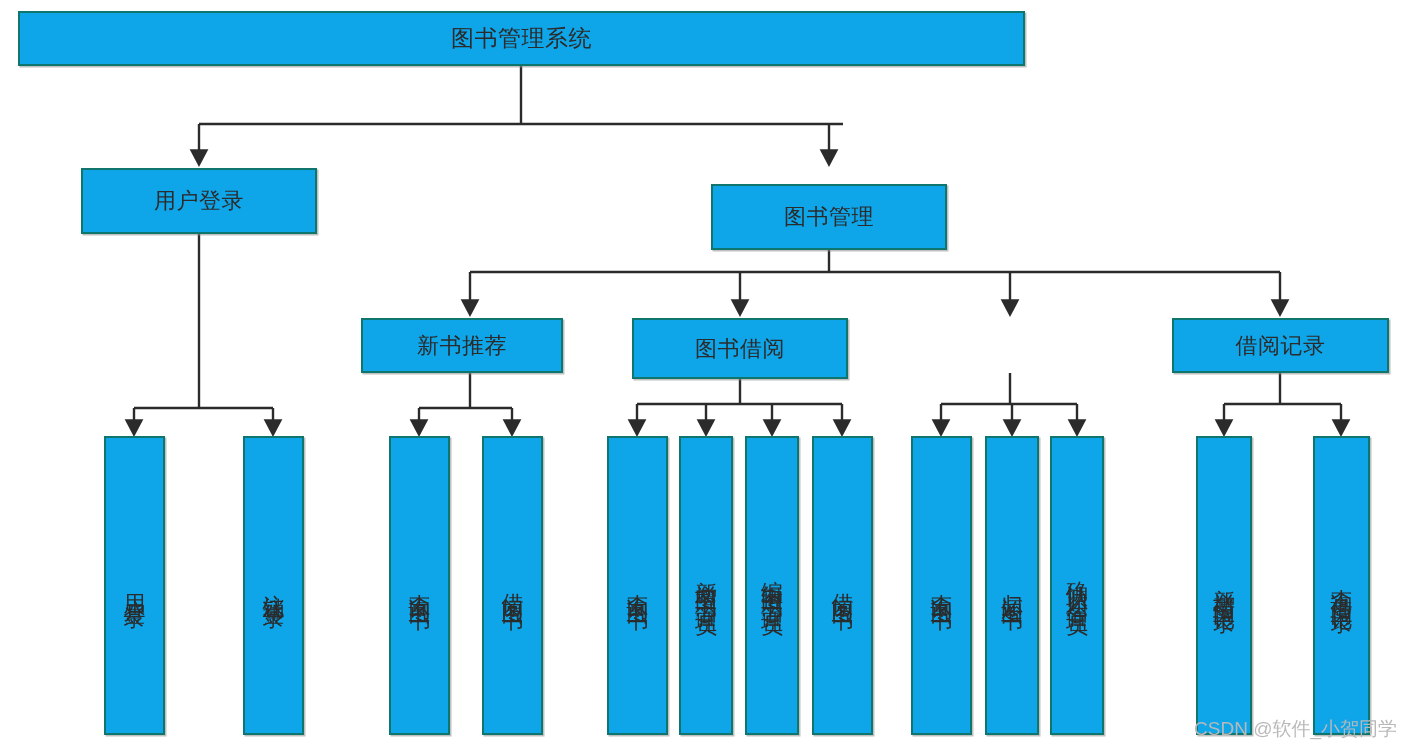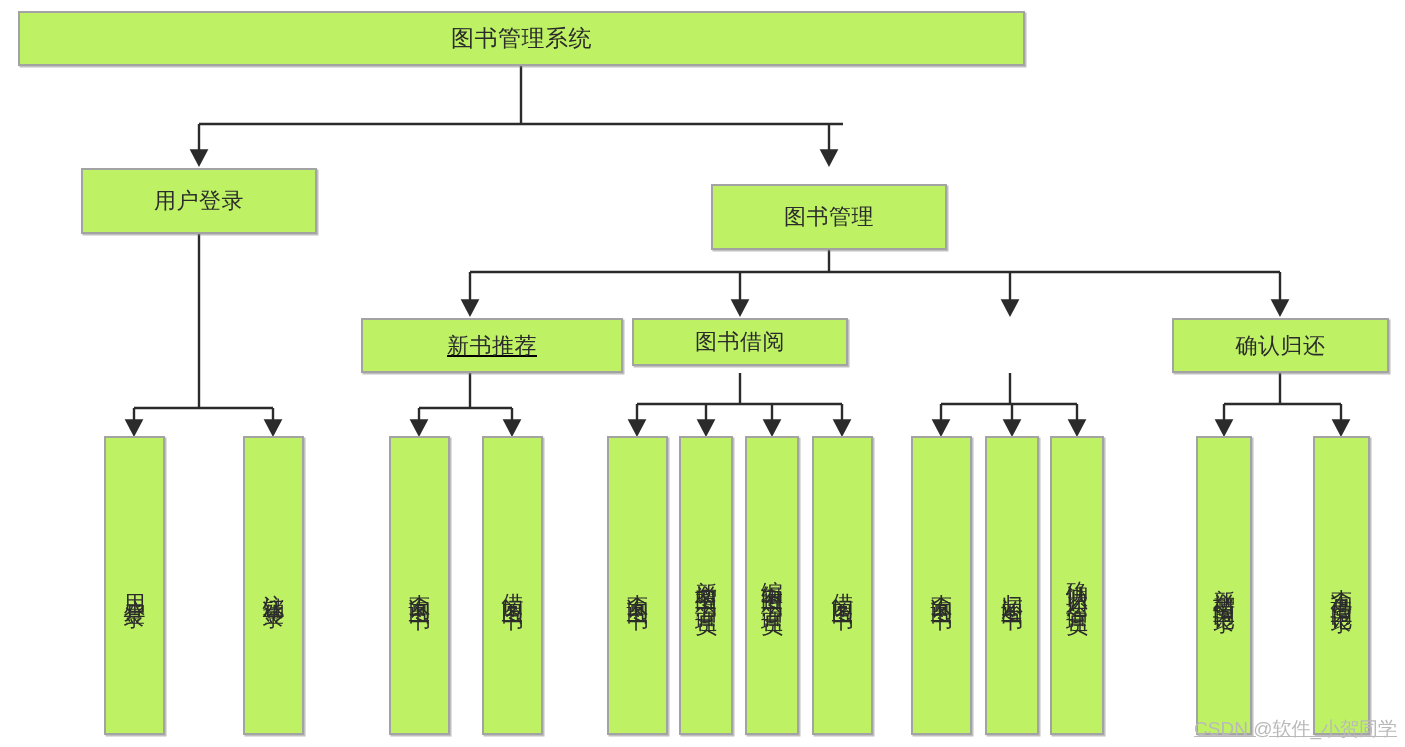--- a/index.html
+++ b/index.html
@@ -19,22 +19,22 @@
     position: absolute;
     left: 0;
     top: 0;
     width: 1405px;
     height: 747px;
     pointer-events: none;
   }
   .node {
     position: absolute;
     box-sizing: border-box;
-    background: #bef264;
-    border: 2px solid #a3a3a3;
+    background: #0ea5e9;
+    border: 2px solid #0f766e;
     display: flex;
     align-items: center;
     justify-content: center;
     box-shadow: 1.5px 1.5px 0 rgba(140,140,140,0.55);
   }
   .node .label {
     color: #2b2b2b;
     letter-spacing: 0.5px;
     white-space: nowrap;
     line-height: 1.15;
@@ -59,21 +59,20 @@
     max-height: 100%;
   }
   #watermark {
     position: absolute;
     right: 8px;
     bottom: 5px;
     font-size: 19px;
     color: #b9b9b9;
     white-space: nowrap;
     font-family: "Liberation Sans", "DejaVu Sans", sans-serif;
-    text-decoration: underline;
   }
 </style>
 </head>
 <body>
 
 <div id="canvas">
 
   <svg id="edges" viewBox="0 0 1405 747">
     <defs>
       <marker id="arrow" markerWidth="9" markerHeight="9" refX="3.6" refY="4.5" orient="auto" markerUnits="strokeWidth">
@@ -128,28 +127,28 @@
     <span class="label">图书管理系统</span>
   </div>
 
   <div class="node horiz" style="left:81px; top:168px; width:236px; height:66px;">
     <span class="label">用户登录</span>
   </div>
   <div class="node horiz" style="left:711px; top:184px; width:236px; height:66px;">
     <span class="label">图书管理</span>
   </div>
 
-  <div class="node horiz" style="left:361px; top:318px; width:262px; height:55px;text-decoration:underline;">
+  <div class="node horiz" style="left:361px; top:318px; width:202px; height:55px;">
     <span class="label">新书推荐</span>
   </div>
-  <div class="node horiz" style="left:632px; top:318px; width:216px; height:48px;">
+  <div class="node horiz" style="left:632px; top:318px; width:216px; height:61px;">
     <span class="label">图书借阅</span>
   </div>
   <div class="node horiz" style="left:1172px; top:318px; width:217px; height:55px;">
-    <span class="label">确认归还</span>
+    <span class="label">借阅记录</span>
   </div>
 
   <div class="node vert" style="left:104px; top:436px; width:61px; height:299px;">
     <span class="label">用户登录</span>
   </div>
   <div class="node vert" style="left:243px; top:436px; width:61px; height:299px;">
     <span class="label">注销登录</span>
   </div>
   <div class="node vert" style="left:389px; top:436px; width:61px; height:299px;">
     <span class="label">查询图书</span>

